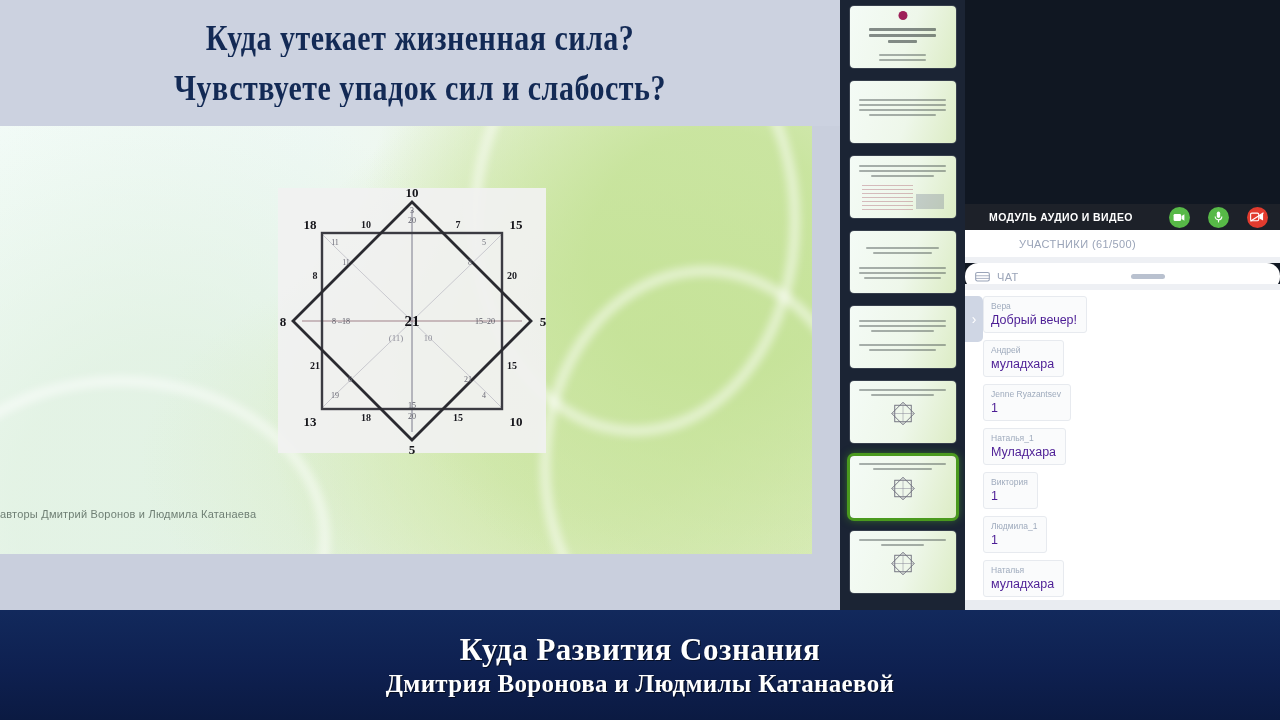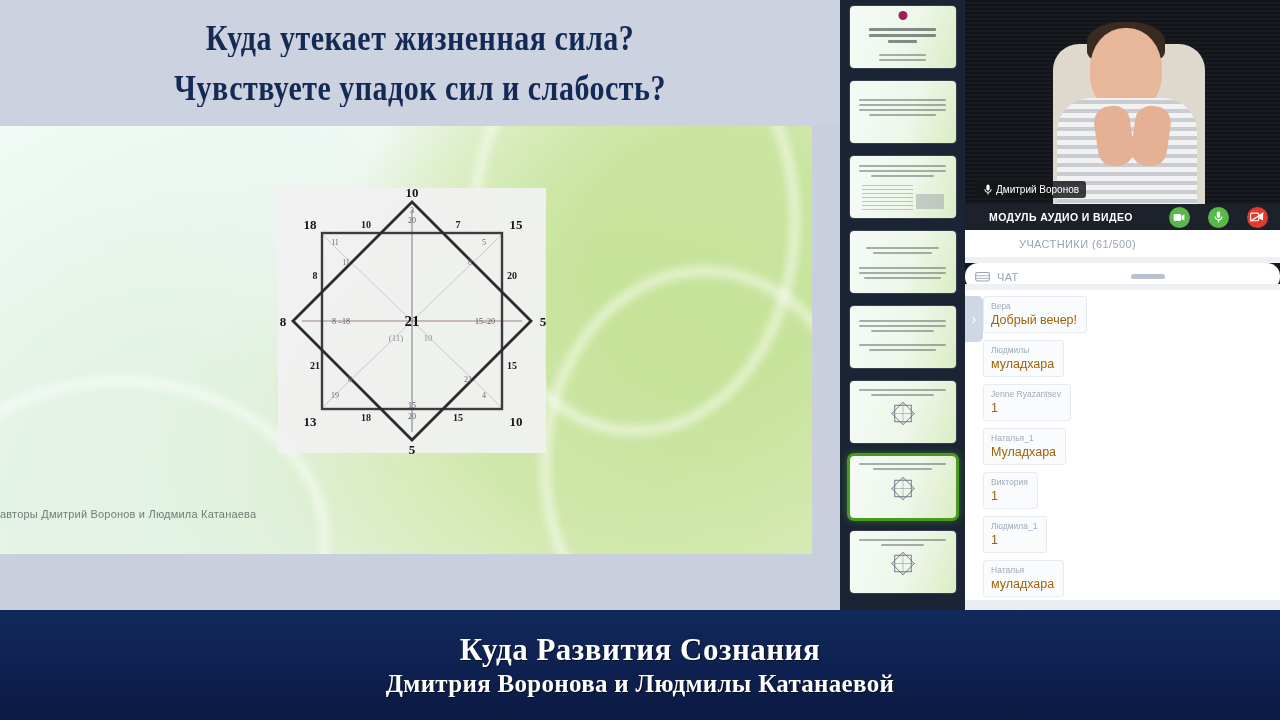--- a/index.html
+++ b/index.html
@@ -129,21 +129,21 @@
   #chat-toggle { position:absolute; left:0; top:296px; width:18px; height:46px;
                  background:#cfd6e4; border-radius:0 5px 5px 0;
                  display:flex; align-items:center; justify-content:center;
                  color:#ffffff; font-size:14px; }
   .msg { margin:0 0 7px 18px; display:inline-block; max-width:230px;
          background:#fafbfc; border:1px solid #e7eaef; border-radius:3px;
          padding:3px 9px 4px 7px; }
   .msg-row { display:block; }
   .msg-author { font-size:8.5px; color:#9fabbd; line-height:12px;
                 white-space:nowrap; }
-  .msg-text { font-size:12.5px; color:#a16207; line-height:16px;
+  .msg-text { font-size:12.5px; color:#4c1d95; line-height:16px;
               white-space:nowrap; }
 
   
   #vc-foot { position:absolute; left:965px; top:600px; width:315px; height:20px;
              background:#e9ecf1; }
 
   
   #rail-foot { position:absolute; left:840px; top:600px; width:125px; height:20px;
                background:#1b2434; }
 </style>
@@ -321,37 +321,20 @@
     <div class="thumb">
       
       
       
     </div>
   </div>
   <div id="rail-foot"></div>
 
   <div id="vc">
 
-    <div id="video">
-      <div class="vid-bg"></div>
-      <div class="chair"></div>
-      <div class="hair"></div>
-      <div class="head"></div>
-      <div class="shirt"></div>
-      <div class="hand l"></div>
-      <div class="hand r"></div>
-      <div id="video-nameplate">
-        <svg width="8" height="11" viewBox="0 0 8 11">
-          <rect x="2.4" y="0.5" width="3.2" height="6" rx="1.6" fill="#ffffff"></rect>
-          <path d="M0.8 5.2a3.2 3.2 0 0 0 6.4 0" fill="none" stroke="#ffffff" stroke-width="1"></path>
-          <line x1="4" y1="8.4" x2="4" y2="10.6" stroke="#ffffff" stroke-width="1"></line>
-        </svg>
-        <span>Дмитрий Воронов</span>
-      </div>
-    </div>
 
     <div id="vc-toolbar">
       <svg width="15" height="11" viewBox="0 0 18 12">
         <rect x="0.6" y="0.6" width="11" height="10.8" rx="1.6" fill="none" stroke="#ffffff" stroke-width="1.3"></rect>
         <path d="M12.4 4 17.2 1.4v9.2L12.4 8z" fill="#ffffff"></path>
       </svg>
       <span id="vc-toolbar-label">МОДУЛЬ АУДИО И ВИДЕО</span>
       <span class="tb-spacer"></span>
 
       <span class="round-btn green">
@@ -438,21 +421,21 @@
 
     <div id="chat-body">
       <div class="msg-row">
         <div class="msg">
           <div class="msg-author">Вера</div>
           <div class="msg-text">Добрый вечер!</div>
         </div>
       </div>
       <div class="msg-row">
         <div class="msg">
-          <div class="msg-author">Людмилы</div>
+          <div class="msg-author">Андрей</div>
           <div class="msg-text">муладхара</div>
         </div>
       </div>
       <div class="msg-row">
         <div class="msg">
           <div class="msg-author">Jenne Ryazantsev</div>
           <div class="msg-text">1</div>
         </div>
       </div>
       <div class="msg-row">

